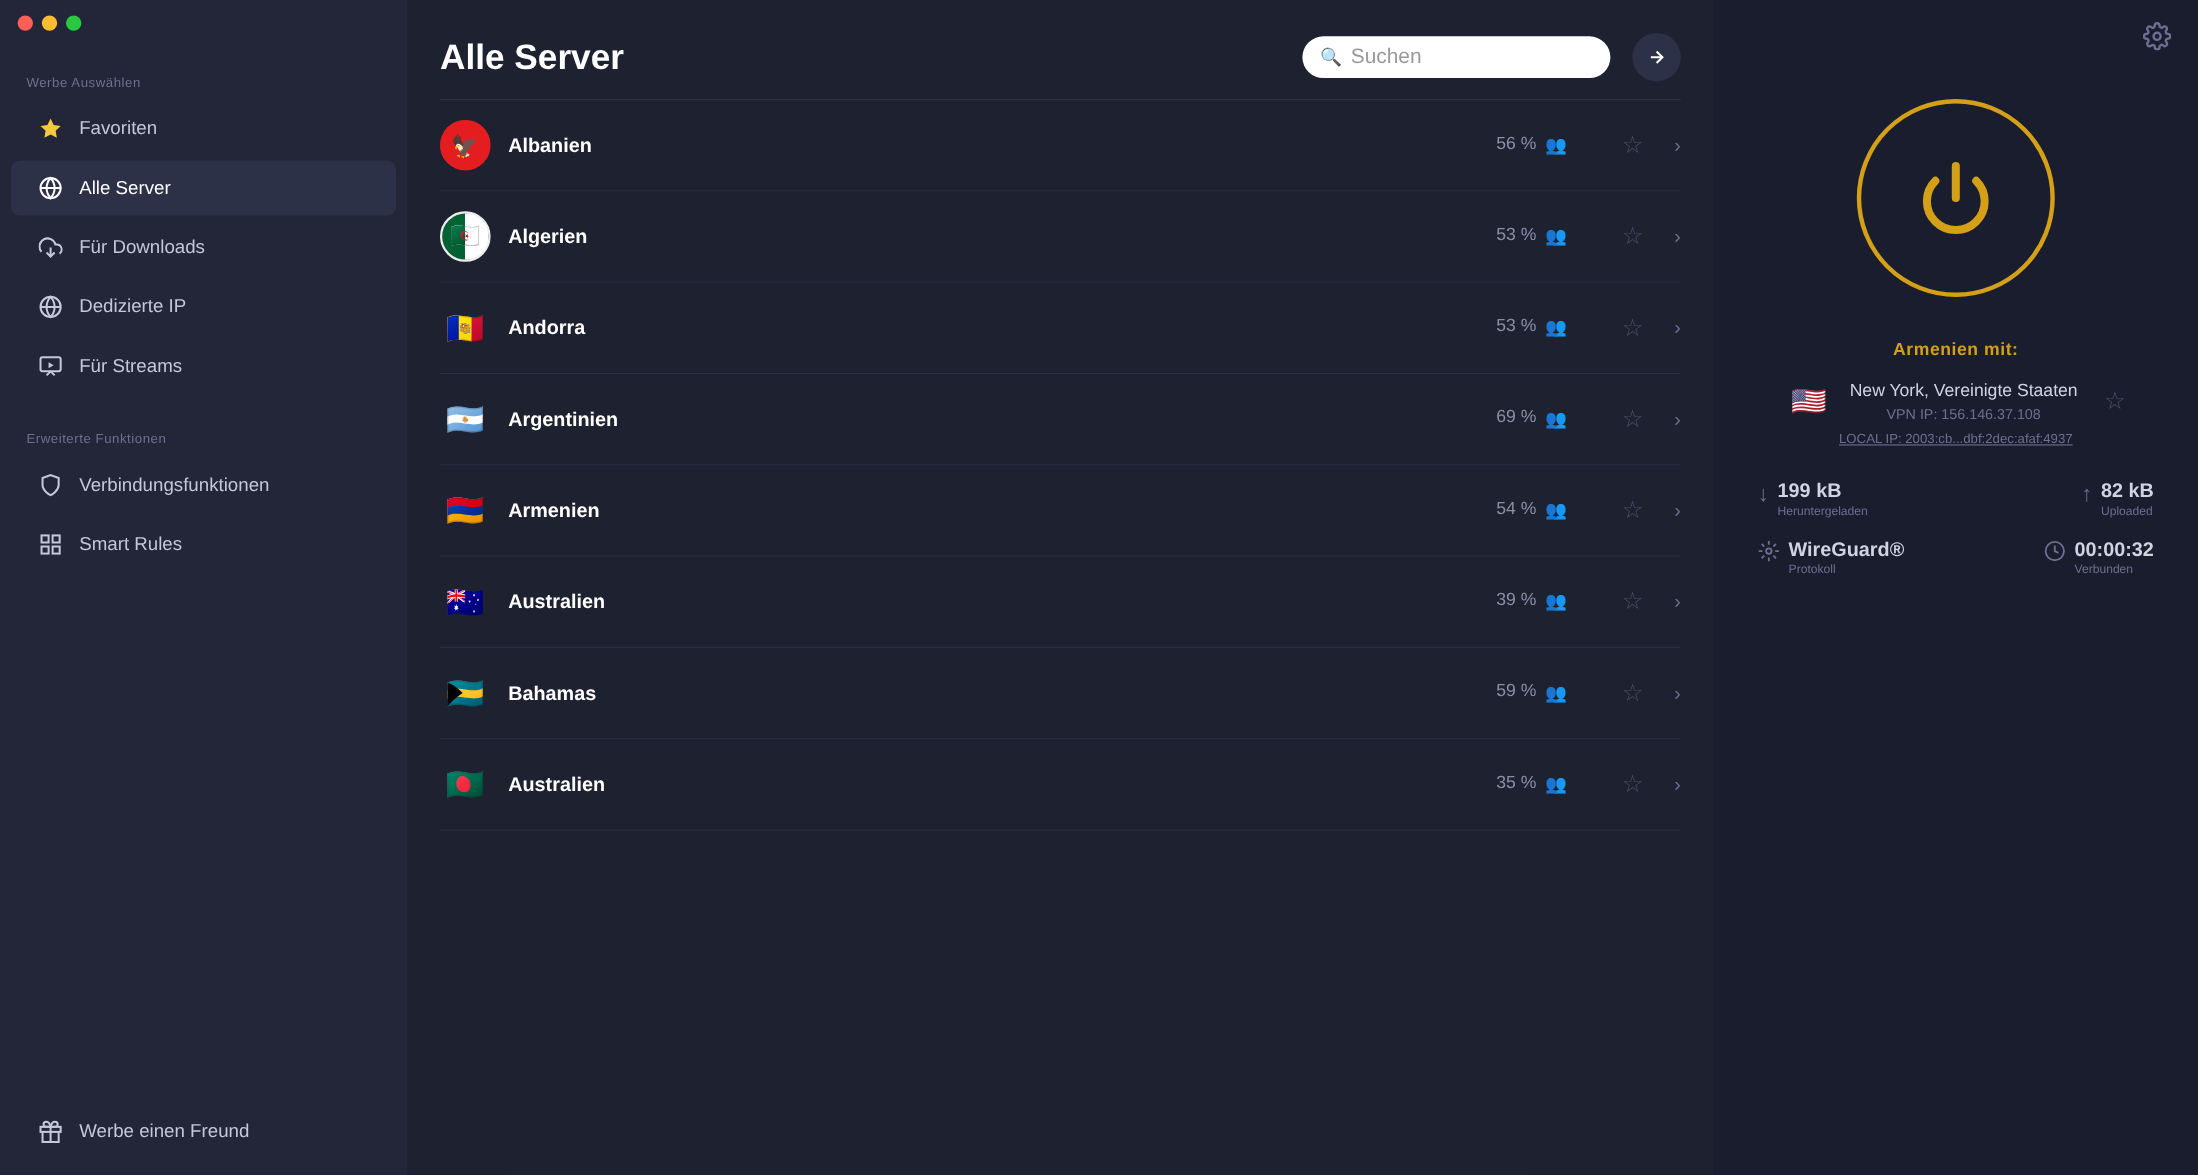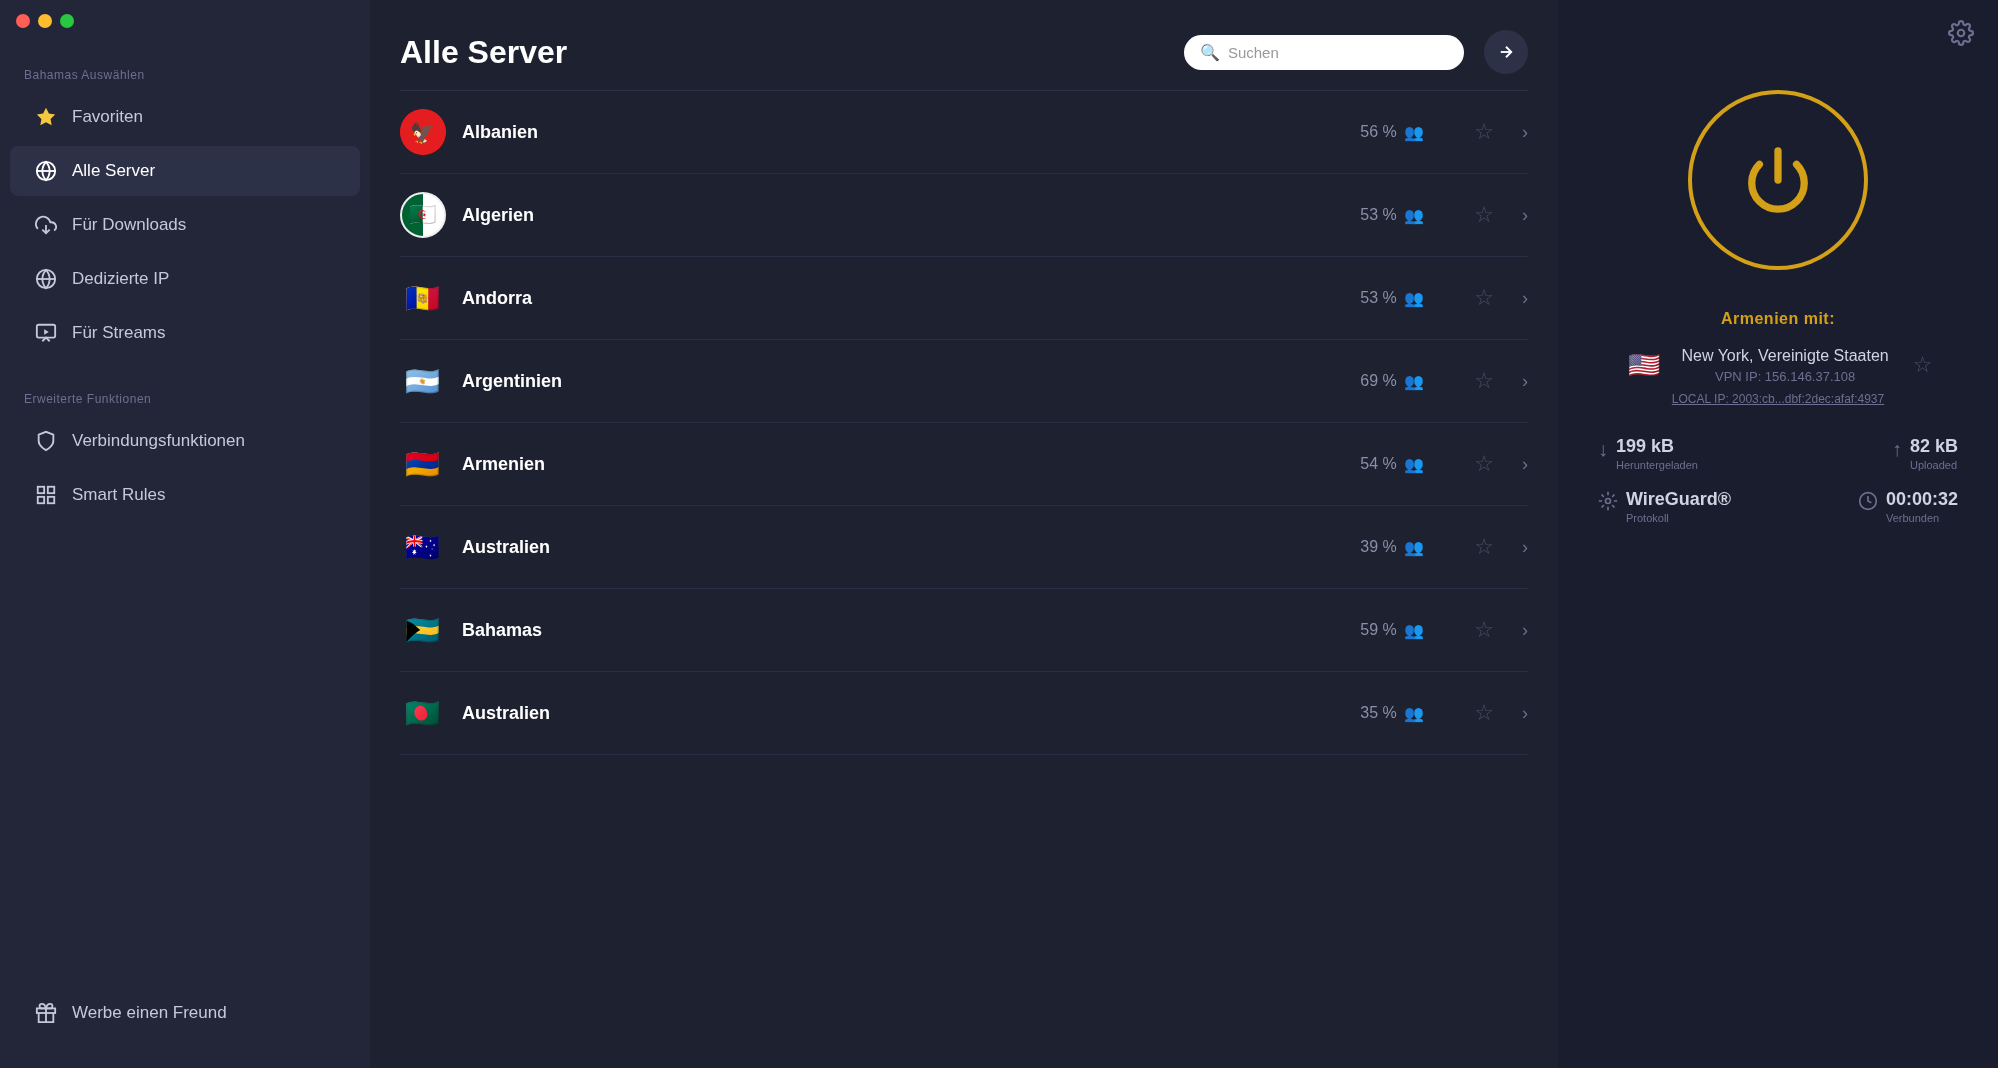--- a/index.html
+++ b/index.html
@@ -71,21 +71,21 @@
       width: 24px;
       height: 24px;
       display: flex;
       align-items: center;
       justify-content: center;
       flex-shrink: 0;
     }
 
     .sidebar-bottom {
       margin-top: auto;
-      padding-bottom: 28px;
+      padding-bottom: 12px;
     }
 
     
     .main-content {
       flex: 1;
       display: flex;
       flex-direction: column;
       background: #1e2130;
       overflow: hidden;
     }
@@ -111,21 +111,21 @@
       border-radius: 20px;
       padding: 8px 16px;
       gap: 8px;
       width: 280px;
     }
 
     .search-bar input {
       border: none;
       outline: none;
       background: transparent;
-      font-size: 15px;
+      font-size: 19px;
       color: #333;
       width: 100%;
     }
     .search-bar input::placeholder {
       color: #999;
     }
 
     .nav-arrow-btn {
       width: 44px;
       height: 44px;
@@ -360,21 +360,21 @@
 </head>
 <body>
 
 <div class="title-bar">
   <div class="traffic-light tl-red"></div>
   <div class="traffic-light tl-yellow"></div>
   <div class="traffic-light tl-green"></div>
 </div>
 
 <div class="sidebar">
-  <div class="sidebar-section-label">Bahamas Auswählen</div>
+  <div class="sidebar-section-label">Werbe Auswählen</div>
 
   <div class="sidebar-item">
     <span class="icon">
       <svg width="22" height="22" viewBox="0 0 24 24" fill="#f5c842" stroke="none">
         <polygon points="12,2 15.09,8.26 22,9.27 17,14.14 18.18,21.02 12,17.77 5.82,21.02 7,14.14 2,9.27 8.91,8.26"></polygon>
       </svg>
     </span>
     <span>Favoriten</span>
   </div>
 

